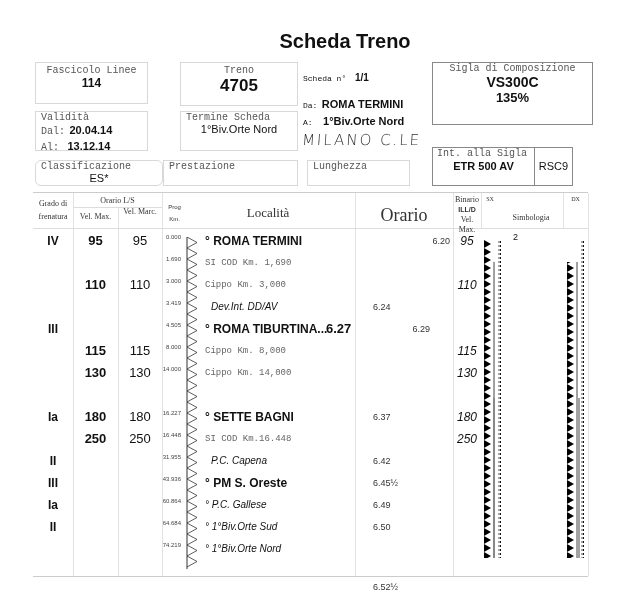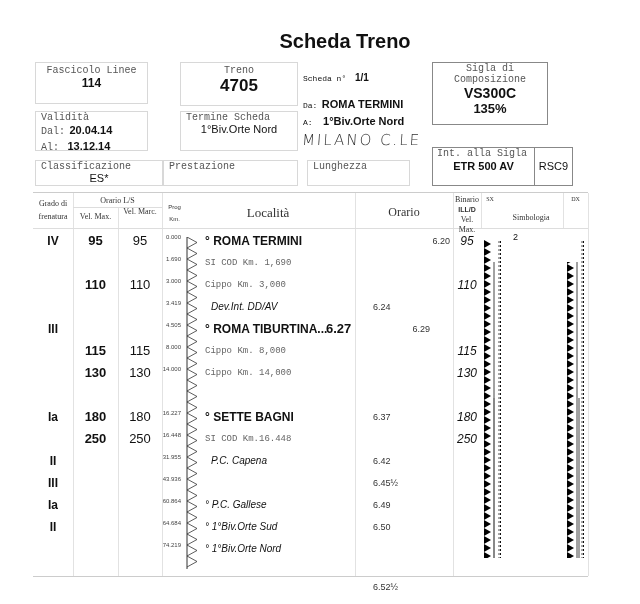--- a/index.html
+++ b/index.html
@@ -53,21 +53,21 @@
 <div class="abs" style="left:303px;top:94px;">
   <span class="mono" style="font-size:8px;">Da:</span>
   <span style="font-weight:bold;font-size:11px;">ROMA TERMINI</span>
 </div>
 <div class="abs" style="left:303px;top:111px;">
   <span class="mono" style="font-size:8px;">A:</span>
   <span style="font-weight:bold;font-size:11px;margin-left:6px;">1°Biv.Orte Nord</span>
 </div>
 <div class="abs" style="left:302px;top:131px;font-family:'DejaVu Sans', sans-serif;font-size:15px;font-weight:200;letter-spacing:2px;color:#333;transform:skewX(-4deg);">MILANO C.LE</div>
 
-<div class="box dark" style="left:432px;top:62px;width:116px;height:63px;">
+<div class="box dark" style="left:432px;top:62px;width:161px;height:63px;">
   <div class="lbl" style="text-align:center;">Sigla di Composizione</div>
   <div style="text-align:center;font-weight:bold;font-size:14px;">VS300C</div>
   <div style="text-align:center;font-weight:bold;font-size:13px;">135%</div>
 </div>
 
 <div class="box" style="left:35px;top:111px;width:113px;height:40px;">
   <div class="lbl" style="padding-left:5px;">Validità</div>
   <div style="padding-left:5px;line-height:12px;">
     <span class="lbl">Dal:</span>
     <span style="font-weight:bold;font-size:11px;">20.04.14</span>
@@ -83,21 +83,21 @@
   <div style="text-align:center;font-size:11px;">1°Biv.Orte Nord</div>
 </div>
 
 <div class="box dark" style="left:432px;top:147px;width:141px;height:39px;">
   <div class="lbl" style="padding-left:4px;">Int. alla Sigla</div>
   <div style="position:absolute;left:0;width:101px;top:12px;text-align:center;font-weight:bold;font-size:11px;">ETR 500 AV</div>
   <div style="position:absolute;left:101px;top:0;bottom:0;width:1px;background:#888;"></div>
   <div style="position:absolute;left:102px;right:0;top:12px;text-align:center;font-size:11px;">RSC9</div>
 </div>
 
-<div class="box" style="left:35px;top:160px;width:128px;height:26px;">
+<div class="box" style="left:35px;top:160px;width:128px;height:26px;border-radius:6px;">
   <div class="lbl" style="padding-left:5px;">Classificazione</div>
   <div style="text-align:center;font-size:11px;">ES*</div>
 </div>
 <div class="box" style="left:163px;top:160px;width:135px;height:26px;">
   <div class="lbl" style="padding-left:5px;">Prestazione</div>
 </div>
 <div class="box" style="left:307px;top:160px;width:103px;height:26px;">
   <div class="lbl" style="padding-left:5px;">Lunghezza</div>
 </div>
 
@@ -122,21 +122,21 @@
   <div class="th" style="left:40px;width:89px;top:3px;">
     <span>Orario L/S</span>
   </div>
   <div class="th" style="left:40px;width:45px;top:19px;">Vel. Max.</div>
   <div class="th" style="left:85px;width:44px;top:15px;line-height:8px;">Vel. Marc.</div>
   <div class="th" style="left:129px;width:25px;top:8px;font-family:'Liberation Sans',sans-serif;font-size:6px;line-height:12px;">
     <div>Prog</div>
     <div>Km.</div>
   </div>
   <div class="th" style="left:180px;width:110px;top:12px;font-size:13px;">Località</div>
-  <div class="th" style="left:322px;width:98px;top:12px;font-size:12px;">Orario</div>
+  <div class="th" style="left:322px;width:98px;top:12px;font-size:18px;">Orario</div>
   <div class="th" style="left:420px;width:28px;top:2px;line-height:10px;">
     <div>Binario</div>
     <div style="font-family:'Liberation Sans',sans-serif;font-weight:bold;font-size:7px;">ILL/D</div>
     <div>Vel. Max.</div>
   </div>
   <div class="th" style="left:448px;width:18px;top:3px;font-size:6px;">SX</div>
   <div class="th" style="left:466px;width:64px;top:20px;">Simbologia</div>
   <div class="th" style="left:530px;width:25px;top:3px;font-size:6px;">DX</div>
 
   <svg class="abs" style="left:153px;top:44px;" width="12" height="332" viewBox="0 0 12 332">
@@ -239,20 +239,21 @@
   </div>
   <div class="row" style="top:257px;">
     <div class="cell grado">II</div>
     <div class="cell km" style="left:96px;width:52px;line-height:14px;">31.955</div>
     <div class="cell loc ital">P.C. Capena</div>
     <div class="cell orario" style="left:340px;">6.42</div>
   </div>
   <div class="row" style="top:279px;">
     <div class="cell grado">III</div>
     <div class="cell km" style="left:96px;width:52px;line-height:14px;">43.936</div>
+    <div class="cell loc major">° PM S. Oreste</div>
     <div class="cell orario" style="left:340px;">6.45½</div>
   </div>
   <div class="row" style="top:301px;">
     <div class="cell grado">Ia</div>
     <div class="cell km" style="left:96px;width:52px;line-height:14px;">60.864</div>
     <div class="cell loc italsm">° P.C. Gallese</div>
     <div class="cell orario" style="left:340px;">6.49</div>
   </div>
   <div class="row" style="top:323px;">
     <div class="cell grado">II</div>

